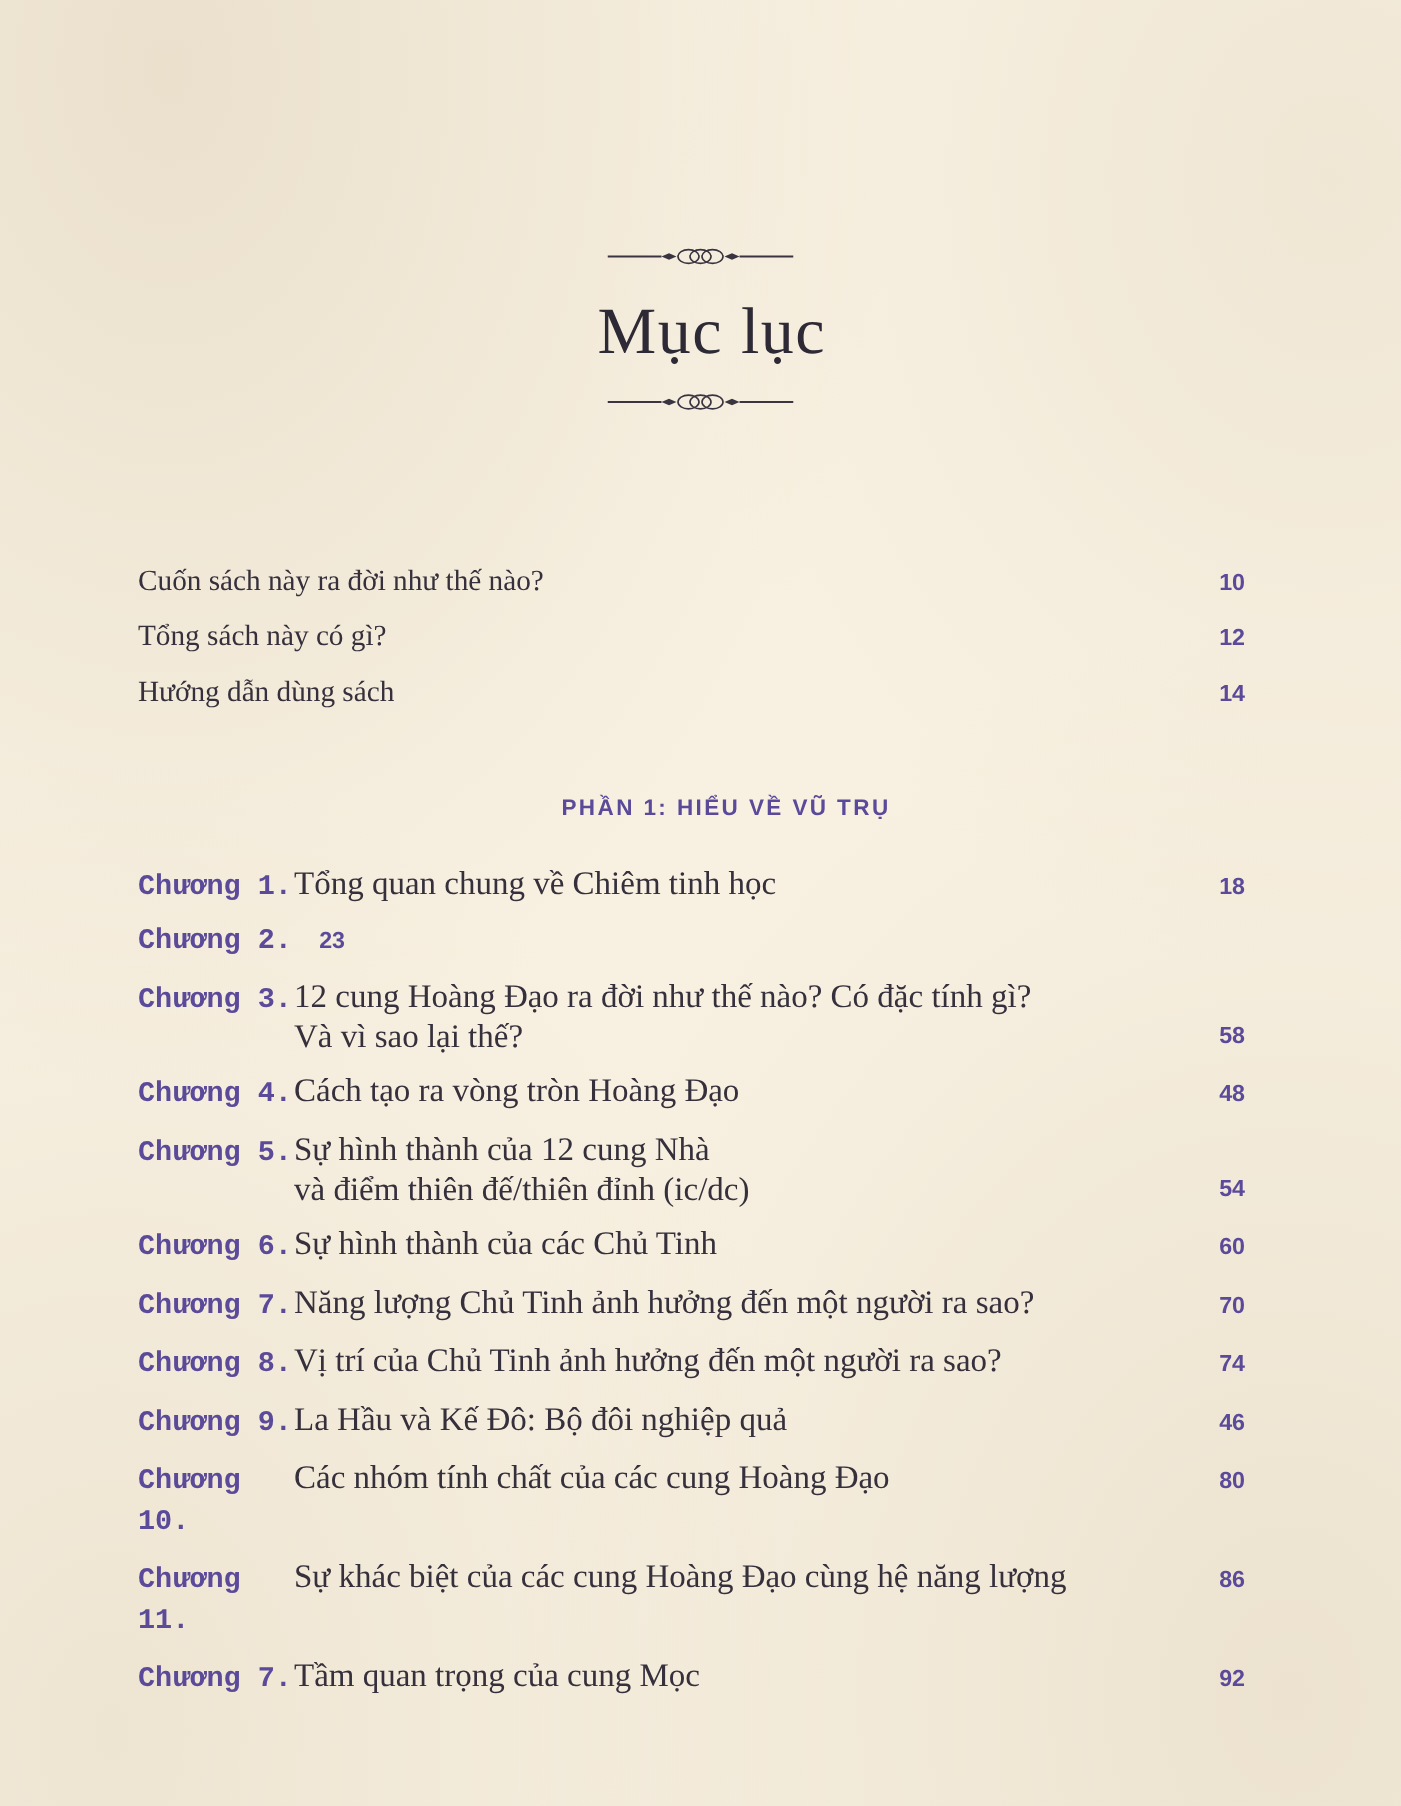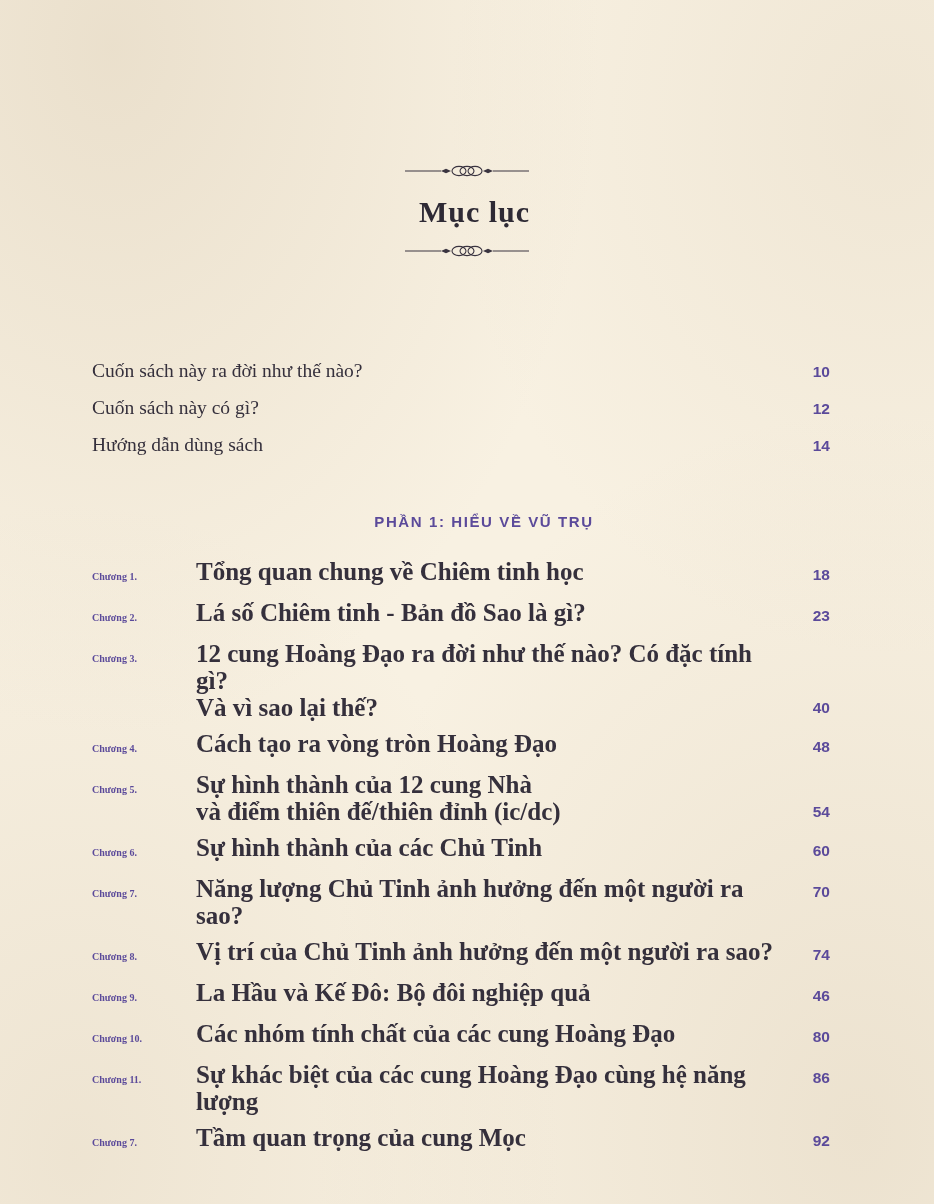--- a/index.html
+++ b/index.html
@@ -31,22 +31,22 @@
     text-align: center;
   }
 
   .ornament {
     line-height: 0;
     margin: 0 auto;
   }
   .ornament svg { display: inline-block; }
 
   h1.toc-title {
-    font-size: 30px;
-    font-weight: bold;
+    font-size: 44px;
+    font-weight: normal;
     letter-spacing: 1px;
     color: #2e2a35;
     margin: 16px 0 14px 15px;
   }
 
   
   .front-matter {
     list-style: none;
     margin: 98px 104px 0 92px;
   }
@@ -92,31 +92,30 @@
   }
   .ch-row {
     display: flex;
     align-items: baseline;
     line-height: 27px;
     margin-bottom: 9px;
   }
   .ch-label {
     width: 104px;
     flex-shrink: 0;
-    font-family: Liberation Serif, serif;
+    font-family: Liberation Mono, monospace;
     font-weight: bold;
-    font-size: 10px;
+    font-size: 19px;
     color: #5b4a9a;
   }
   .ch-title {
     flex: 1;
-    font-size: 25px;
+    font-size: 22px;
     color: #35303c;
     padding-right: 20px;
-    font-weight: bold;
   }
   .ch-title .l1, .ch-title .l2 { display: block; }
 
   .ch-row.two-line .ch-page { align-self: flex-end; }
 </style>
 </head>
 <body>
 
 <div class="page">
 
@@ -145,53 +144,50 @@
       </svg>
     </div>
   </header>
 
   <ul class="front-matter">
       <li class="fm-row">
         <span class="fm-title">Cuốn sách này ra đời như thế nào?</span>
         <span class="page-num">10</span>
       </li>
       <li class="fm-row">
-        <span class="fm-title">Cuốn sách này có gì?</span>
+        <span class="fm-title">Tổng sách này có gì?</span>
         <span class="page-num">12</span>
       </li>
       <li class="fm-row">
         <span class="fm-title">Hướng dẫn dùng sách</span>
         <span class="page-num">14</span>
       </li>
     </ul>
 
   <h2 class="part-heading">PHẦN 1: HIỂU VỀ VŨ TRỤ</h2>
 
   <ul class="chapters">
       <li class="ch-row">
         <span class="ch-label">Chương 1.</span>
         <span class="ch-title">
           <span class="l1">Tổng quan chung về Chiêm tinh học</span>
         </span>
         <span class="page-num ch-page">18</span>
       </li>
       <li class="ch-row">
         <span class="ch-label">Chương 2.</span>
-        <span class="ch-title">
-          <span class="l1">Lá số Chiêm tinh - Bản đồ Sao là gì?</span>
-        </span>
         <span class="page-num ch-page">23</span>
       </li>
       <li class="ch-row two-line">
         <span class="ch-label">Chương 3.</span>
         <span class="ch-title">
           <span class="l1">12 cung Hoàng Đạo ra đời như thế nào? Có đặc tính gì?</span>
           <span class="l2">Và vì sao lại thế?</span>
         </span>
-        <span class="page-num ch-page">40</span>
+        <span class="page-num ch-page">58</span>
       </li>
       <li class="ch-row">
         <span class="ch-label">Chương 4.</span>
         <span class="ch-title">
           <span class="l1">Cách tạo ra vòng tròn Hoàng Đạo</span>
         </span>
         <span class="page-num ch-page">48</span>
       </li>
       <li class="ch-row two-line">
         <span class="ch-label">Chương 5.</span>

